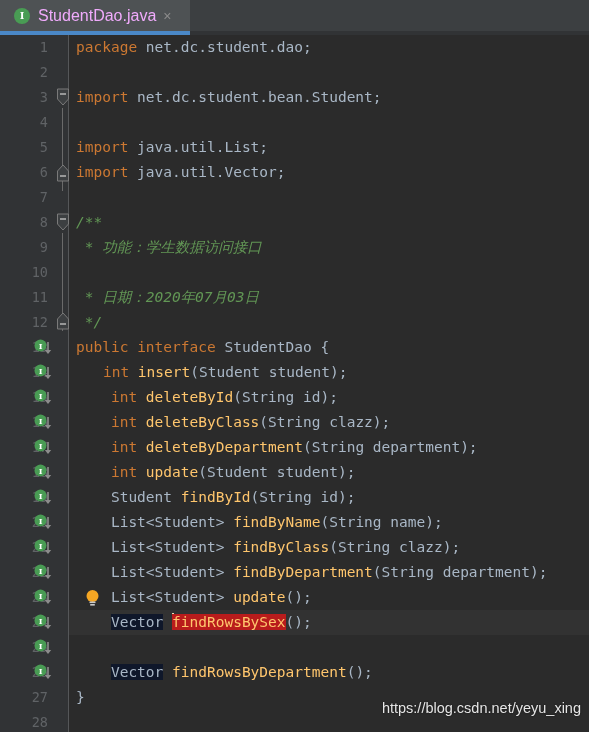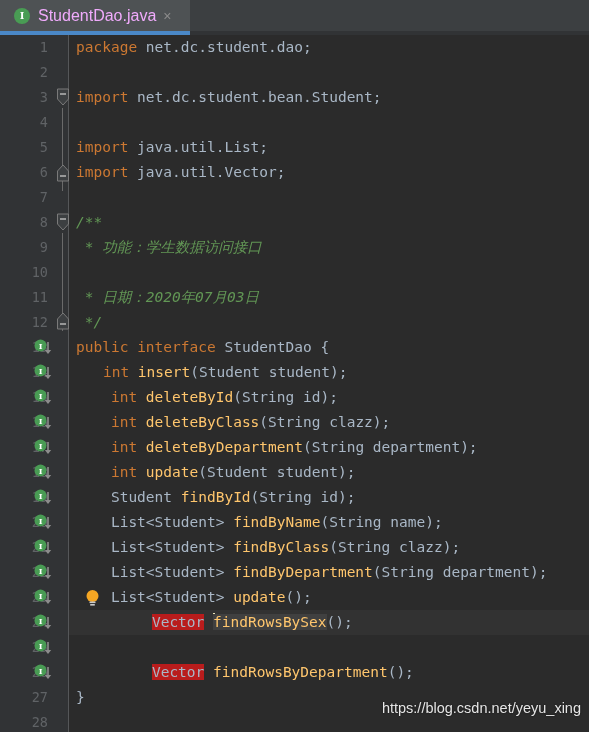--- a/index.html
+++ b/index.html
@@ -127,22 +127,22 @@
   }
 
   
   .kw   { color: #CC7832; }
   .id   { color: #A9B7C6; }
   .mth  { color: #FFC66D; }
   .cmt  { color: #629755; font-style: italic; }
   .pun  { color: #A9B7C6; }
 
   
-  .hl-usage { background: #b91c1c; color: #A9B7C6; margin-left: 41px; }
-  .hl-ident { background: #404040; }
+  .hl-usage { background: #0f172a; color: #A9B7C6; }
+  .hl-ident { background: #b91c1c; }
 
   
   .caret {
     display: inline-block;
     width: 0;
     border-left: 2px solid #E8E2B7;
     height: 17px;
     vertical-align: -3px;
     margin-right: -2px;
   }

